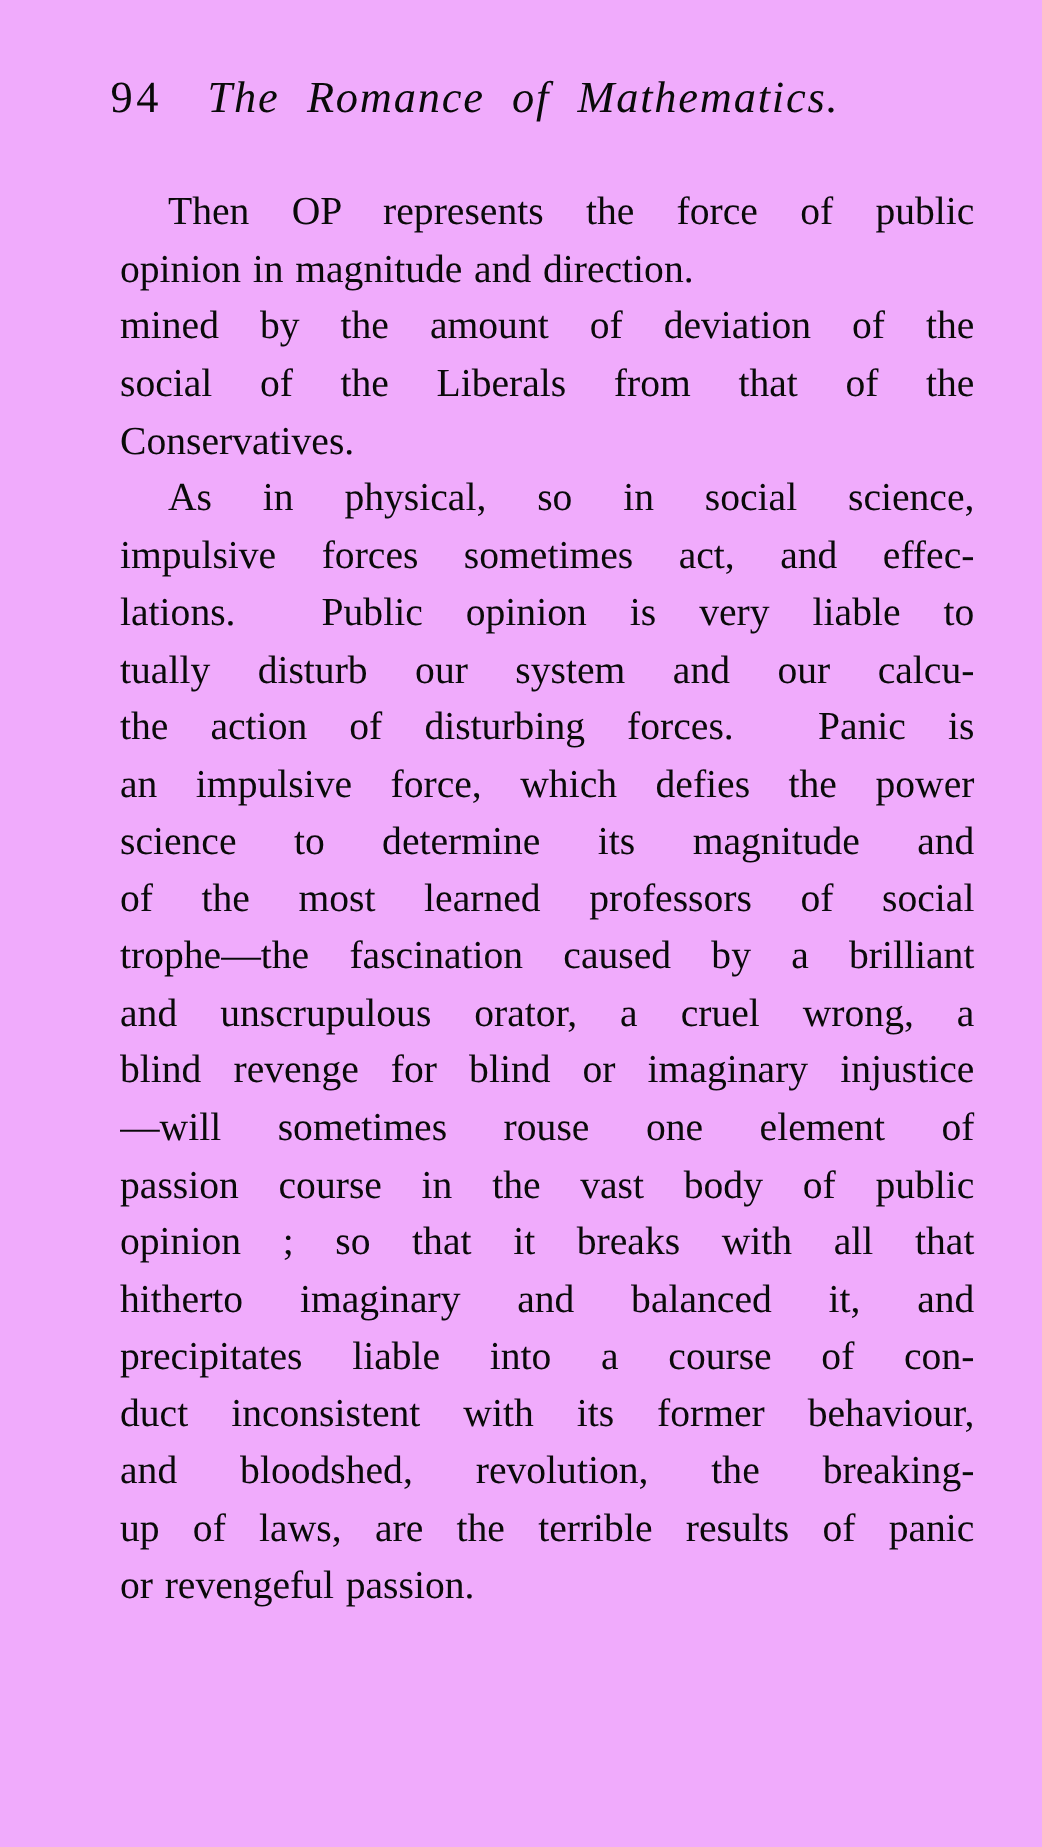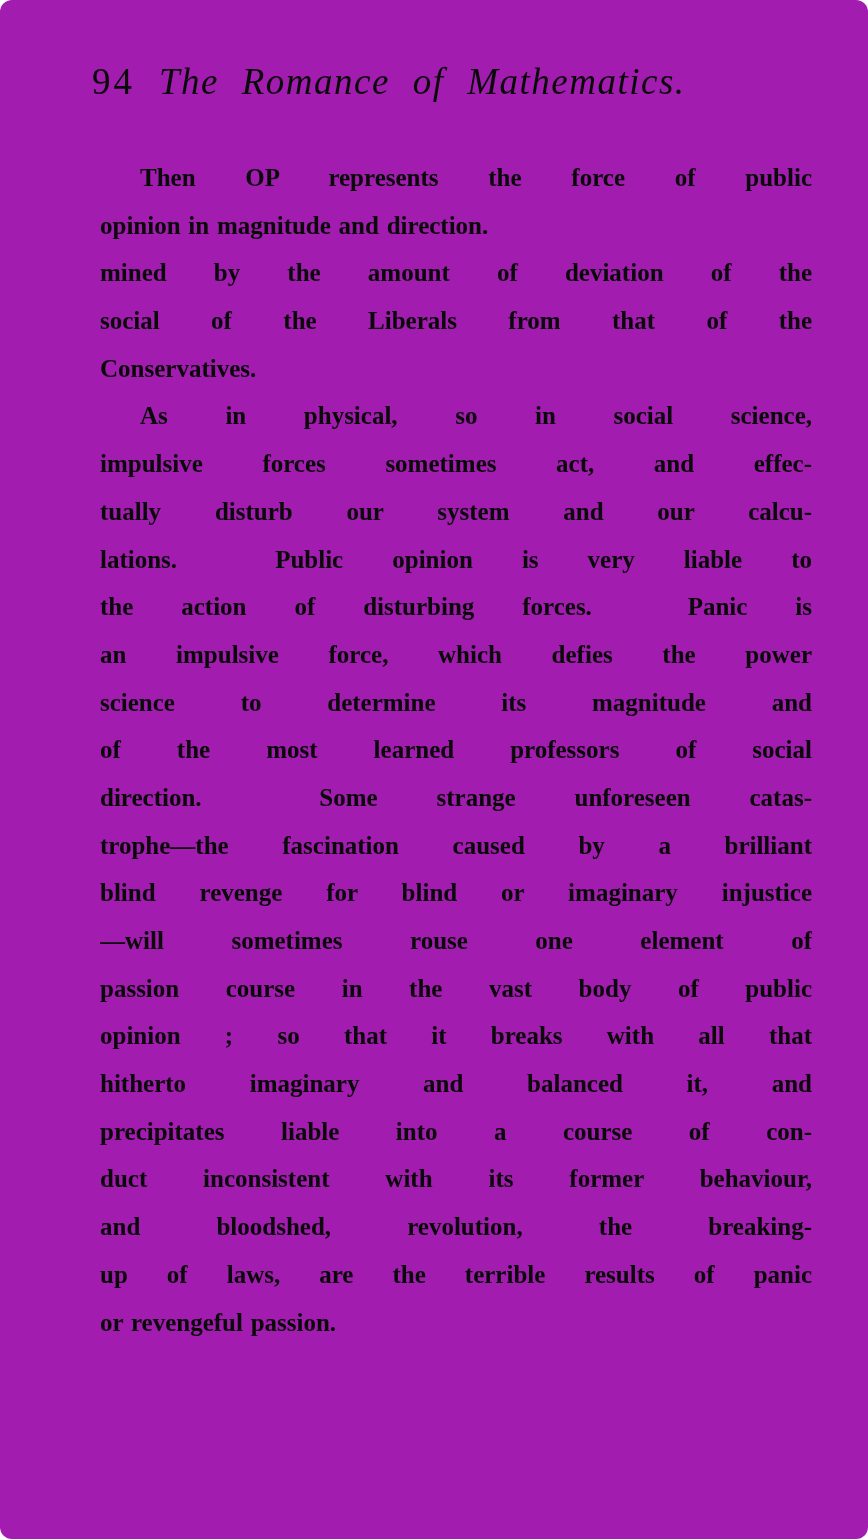--- a/index.html
+++ b/index.html
@@ -4,61 +4,59 @@
 <style>
   html, body {
     margin: 0;
     padding: 0;
     background: #ffffff;
   }
   .page {
     position: relative;
     width: 868px;
     height: 1539px;
-    background: #a21caf;
+    background: #f0abfc;
     color: #0a0a0a;
     font-family: "Liberation Serif", "DejaVu Serif", serif;
     overflow: hidden;
-    border-radius: 12px;
   }
   .header {
     position: absolute;
     top: 60px;
     left: 92px;
     right: 56px;
     display: flex;
     align-items: baseline;
     font-size: 37px;
     white-space: nowrap;
   }
   .pagenum {
     letter-spacing: 3px;
   }
   .running-title {
     font-style: italic;
-    margin-left: 24px;
+    margin-left: 38px;
     word-spacing: 12px;
     letter-spacing: 1.5px;
   }
   .body-block {
     position: absolute;
     top: 154px;
     left: 100px;
     width: 712px;
   }
   .line {
-    font-size: 25px;
+    font-size: 33px;
     line-height: 47.7px;
     height: 47.7px;
     text-align: justify;
     text-align-last: justify;
     word-spacing: 1.5px;
     overflow: hidden;
     white-space: normal;
-    font-weight: bold;
   }
   .line.indent {
     text-indent: 40px;
   }
   .line.last {
     text-align-last: left;
   }
 </style>
 </head>
 <body>
@@ -69,28 +67,28 @@
     <span class="running-title">The Romance of Mathematics.</span>
   </div>
   <div class="body-block">
       <div class="line indent">Then OP represents the force of public</div>
       <div class="line last">opinion in magnitude and direction.</div>
       <div class="line">mined by the amount of deviation of the</div>
       <div class="line">social of the Liberals from that of the</div>
       <div class="line last">Conservatives.</div>
       <div class="line indent">As in physical, so in social science,</div>
       <div class="line">impulsive forces sometimes act, and effec-</div>
+      <div class="line">lations.&nbsp; Public opinion is very liable to</div>
       <div class="line">tually disturb our system and our calcu-</div>
-      <div class="line">lations.&nbsp; Public opinion is very liable to</div>
       <div class="line">the action of disturbing forces.&nbsp; Panic is</div>
       <div class="line">an impulsive force, which defies the power</div>
       <div class="line">science to determine its magnitude and</div>
       <div class="line">of the most learned professors of social</div>
-      <div class="line">direction.&nbsp; Some strange unforeseen catas-</div>
       <div class="line">trophe—the fascination caused by a brilliant</div>
+      <div class="line">and unscrupulous orator, a cruel wrong, a</div>
       <div class="line">blind revenge for blind or imaginary injustice</div>
       <div class="line">—will sometimes rouse one element of</div>
       <div class="line">passion course in the vast body of public</div>
       <div class="line">opinion ; so that it breaks with all that</div>
       <div class="line">hitherto imaginary and balanced it, and</div>
       <div class="line">precipitates liable into a course of con-</div>
       <div class="line">duct inconsistent with its former behaviour,</div>
       <div class="line">and bloodshed, revolution, the breaking-</div>
       <div class="line">up of laws, are the terrible results of panic</div>
       <div class="line last">or revengeful passion.</div>

